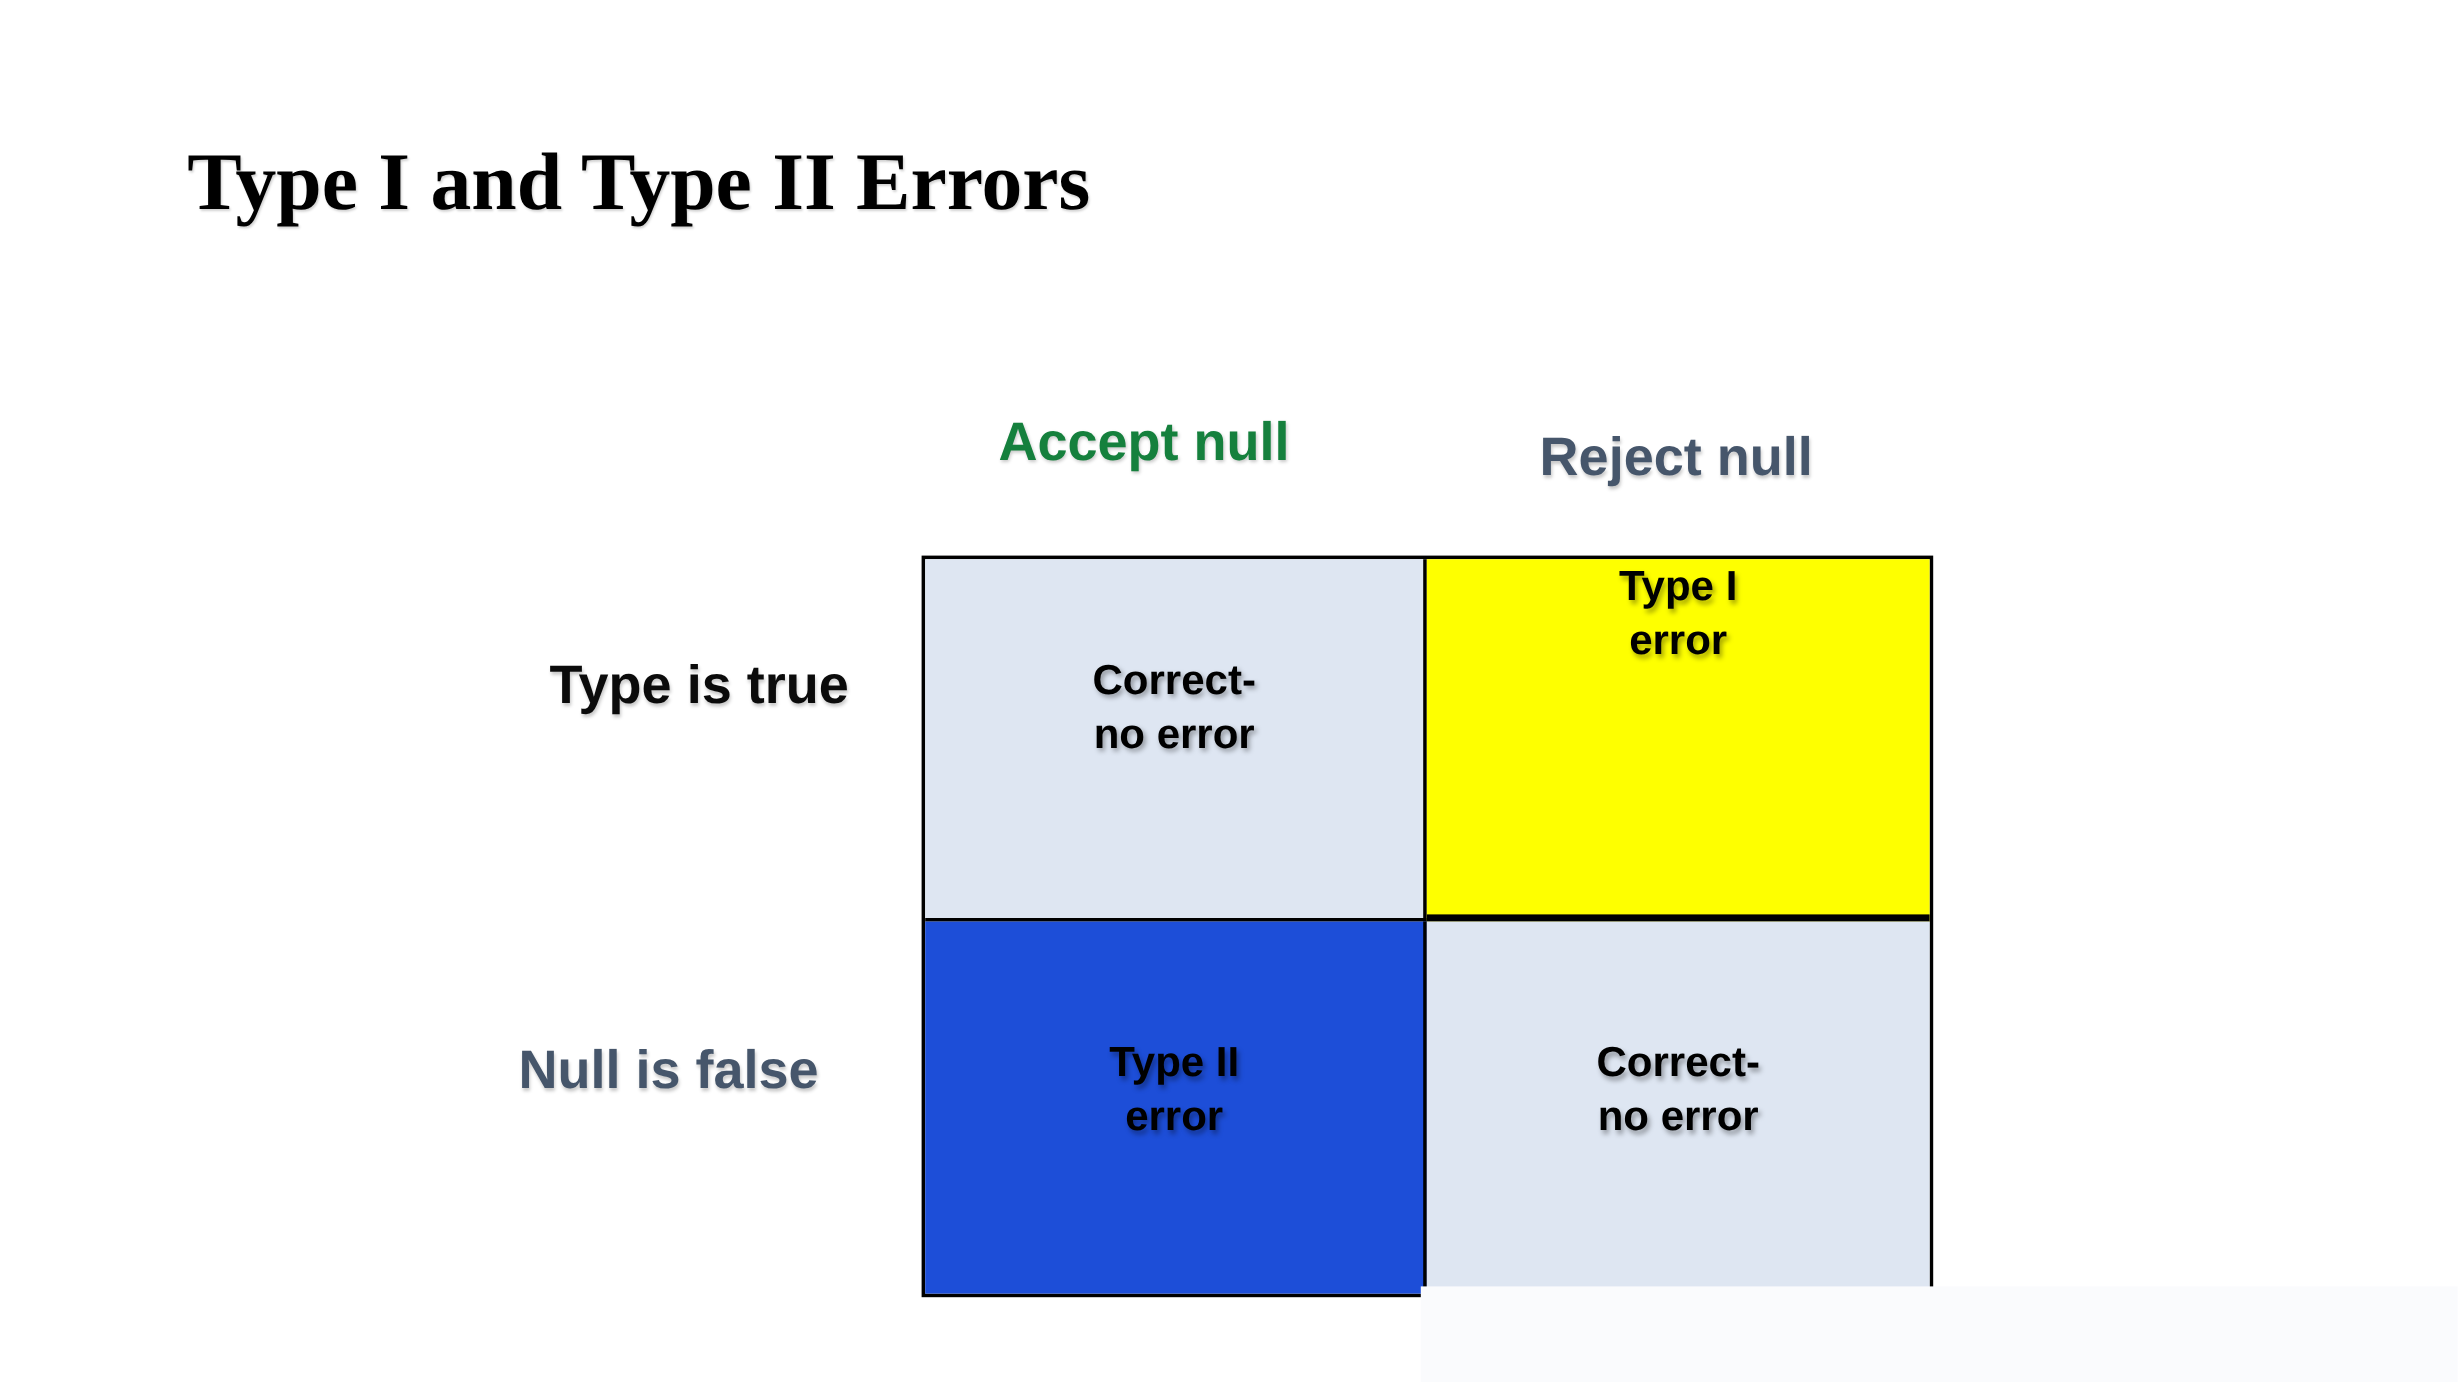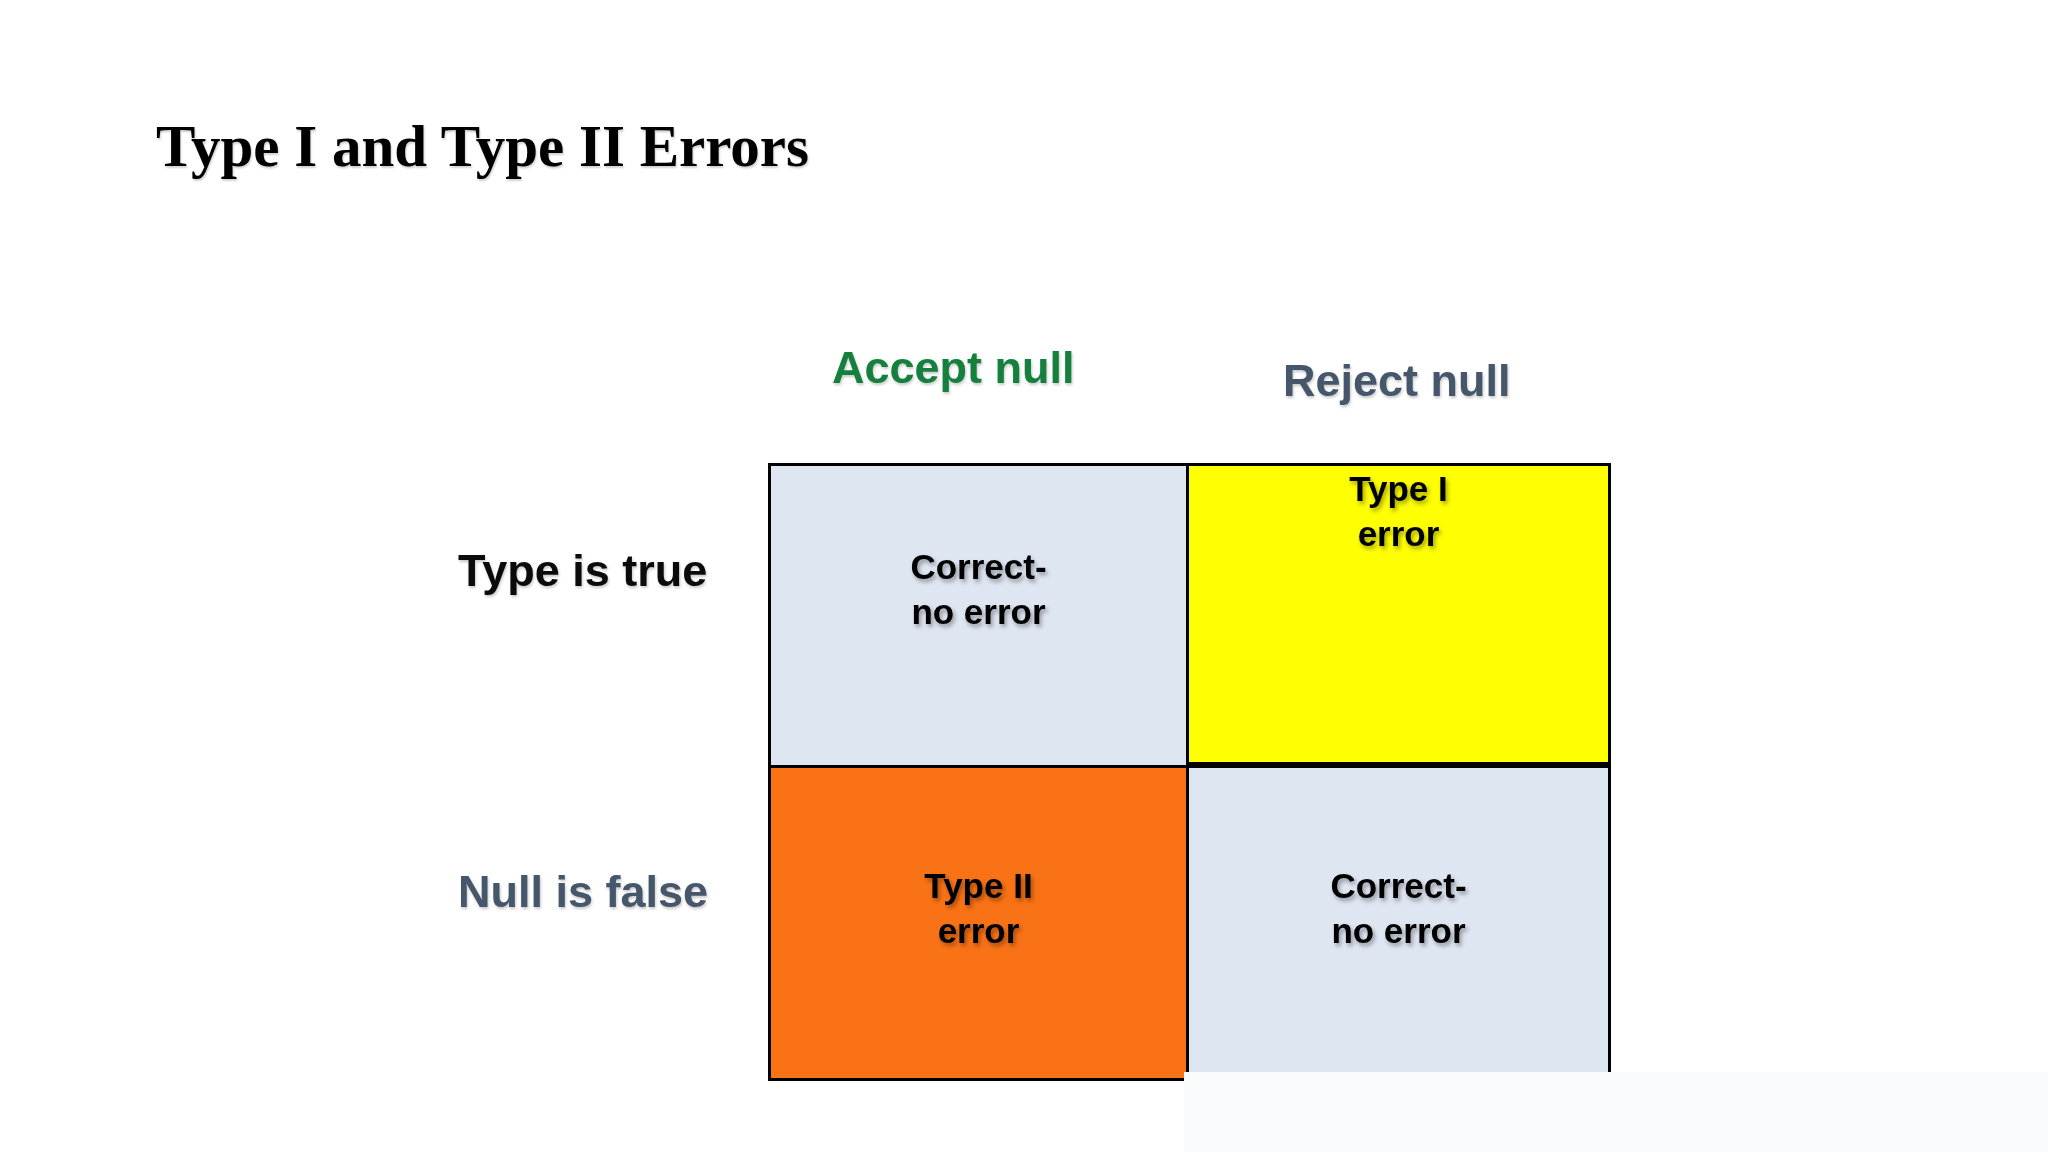--- a/index.html
+++ b/index.html
@@ -14,39 +14,39 @@
     overflow: hidden;
     font-family: "Liberation Sans", "DejaVu Sans", sans-serif;
   }
 
   .slide-title {
     position: absolute;
     left: 156px;
     top: 117px;
     font-family: "Liberation Serif", "DejaVu Serif", serif;
     font-weight: bold;
-    font-size: 59px;
+    font-size: 68px;
     line-height: 1;
     color: #000000;
     text-shadow: 1px 2px 2px rgba(0,0,0,0.18);
     white-space: nowrap;
   }
 
   .axis-label {
     position: absolute;
     font-weight: bold;
     font-size: 45px;
     line-height: 1;
     white-space: nowrap;
     text-shadow: 1px 2px 3px rgba(0,0,0,0.22);
   }
   .col-header-accept { left: 832px;  top: 345px; }
   .col-header-reject { left: 1283px; top: 345px; margin-top: 13px; }
   .row-label-true    { left: 458px;  top: 548px; }
-  .row-label-false   { left: 458px;  top: 869px; text-align: center; }
+  .row-label-false   { left: 432px;  top: 869px; text-align: center; }
 
   .matrix {
     position: absolute;
     left: 768px;
     top: 463px;
     width: 843px;
     height: 618px;
     box-sizing: border-box;
     border: 3px solid #000000;
     display: grid;
@@ -96,21 +96,21 @@
   <div class="cell cell-tl" style="background-color: rgb(222, 230, 242);">
     <span class="cell-line">Correct-</span>
     <span class="cell-line">no error</span>
   </div>
 
   <div class="cell cell-tr" style="background-color: rgb(254, 255, 0);">
     <span class="cell-line">Type I</span>
     <span class="cell-line">error</span>
   </div>
 
-  <div class="cell cell-bl" style="background-color: #f97316;">
+  <div class="cell cell-bl" style="background-color: #1d4ed8;">
     <span class="cell-line">Type II</span>
     <span class="cell-line">error</span>
   </div>
 
   <div class="cell cell-br" style="background-color: rgb(222, 230, 242);">
     <span class="cell-line">Correct-</span>
     <span class="cell-line">no error</span>
   </div>
 
 </div>

